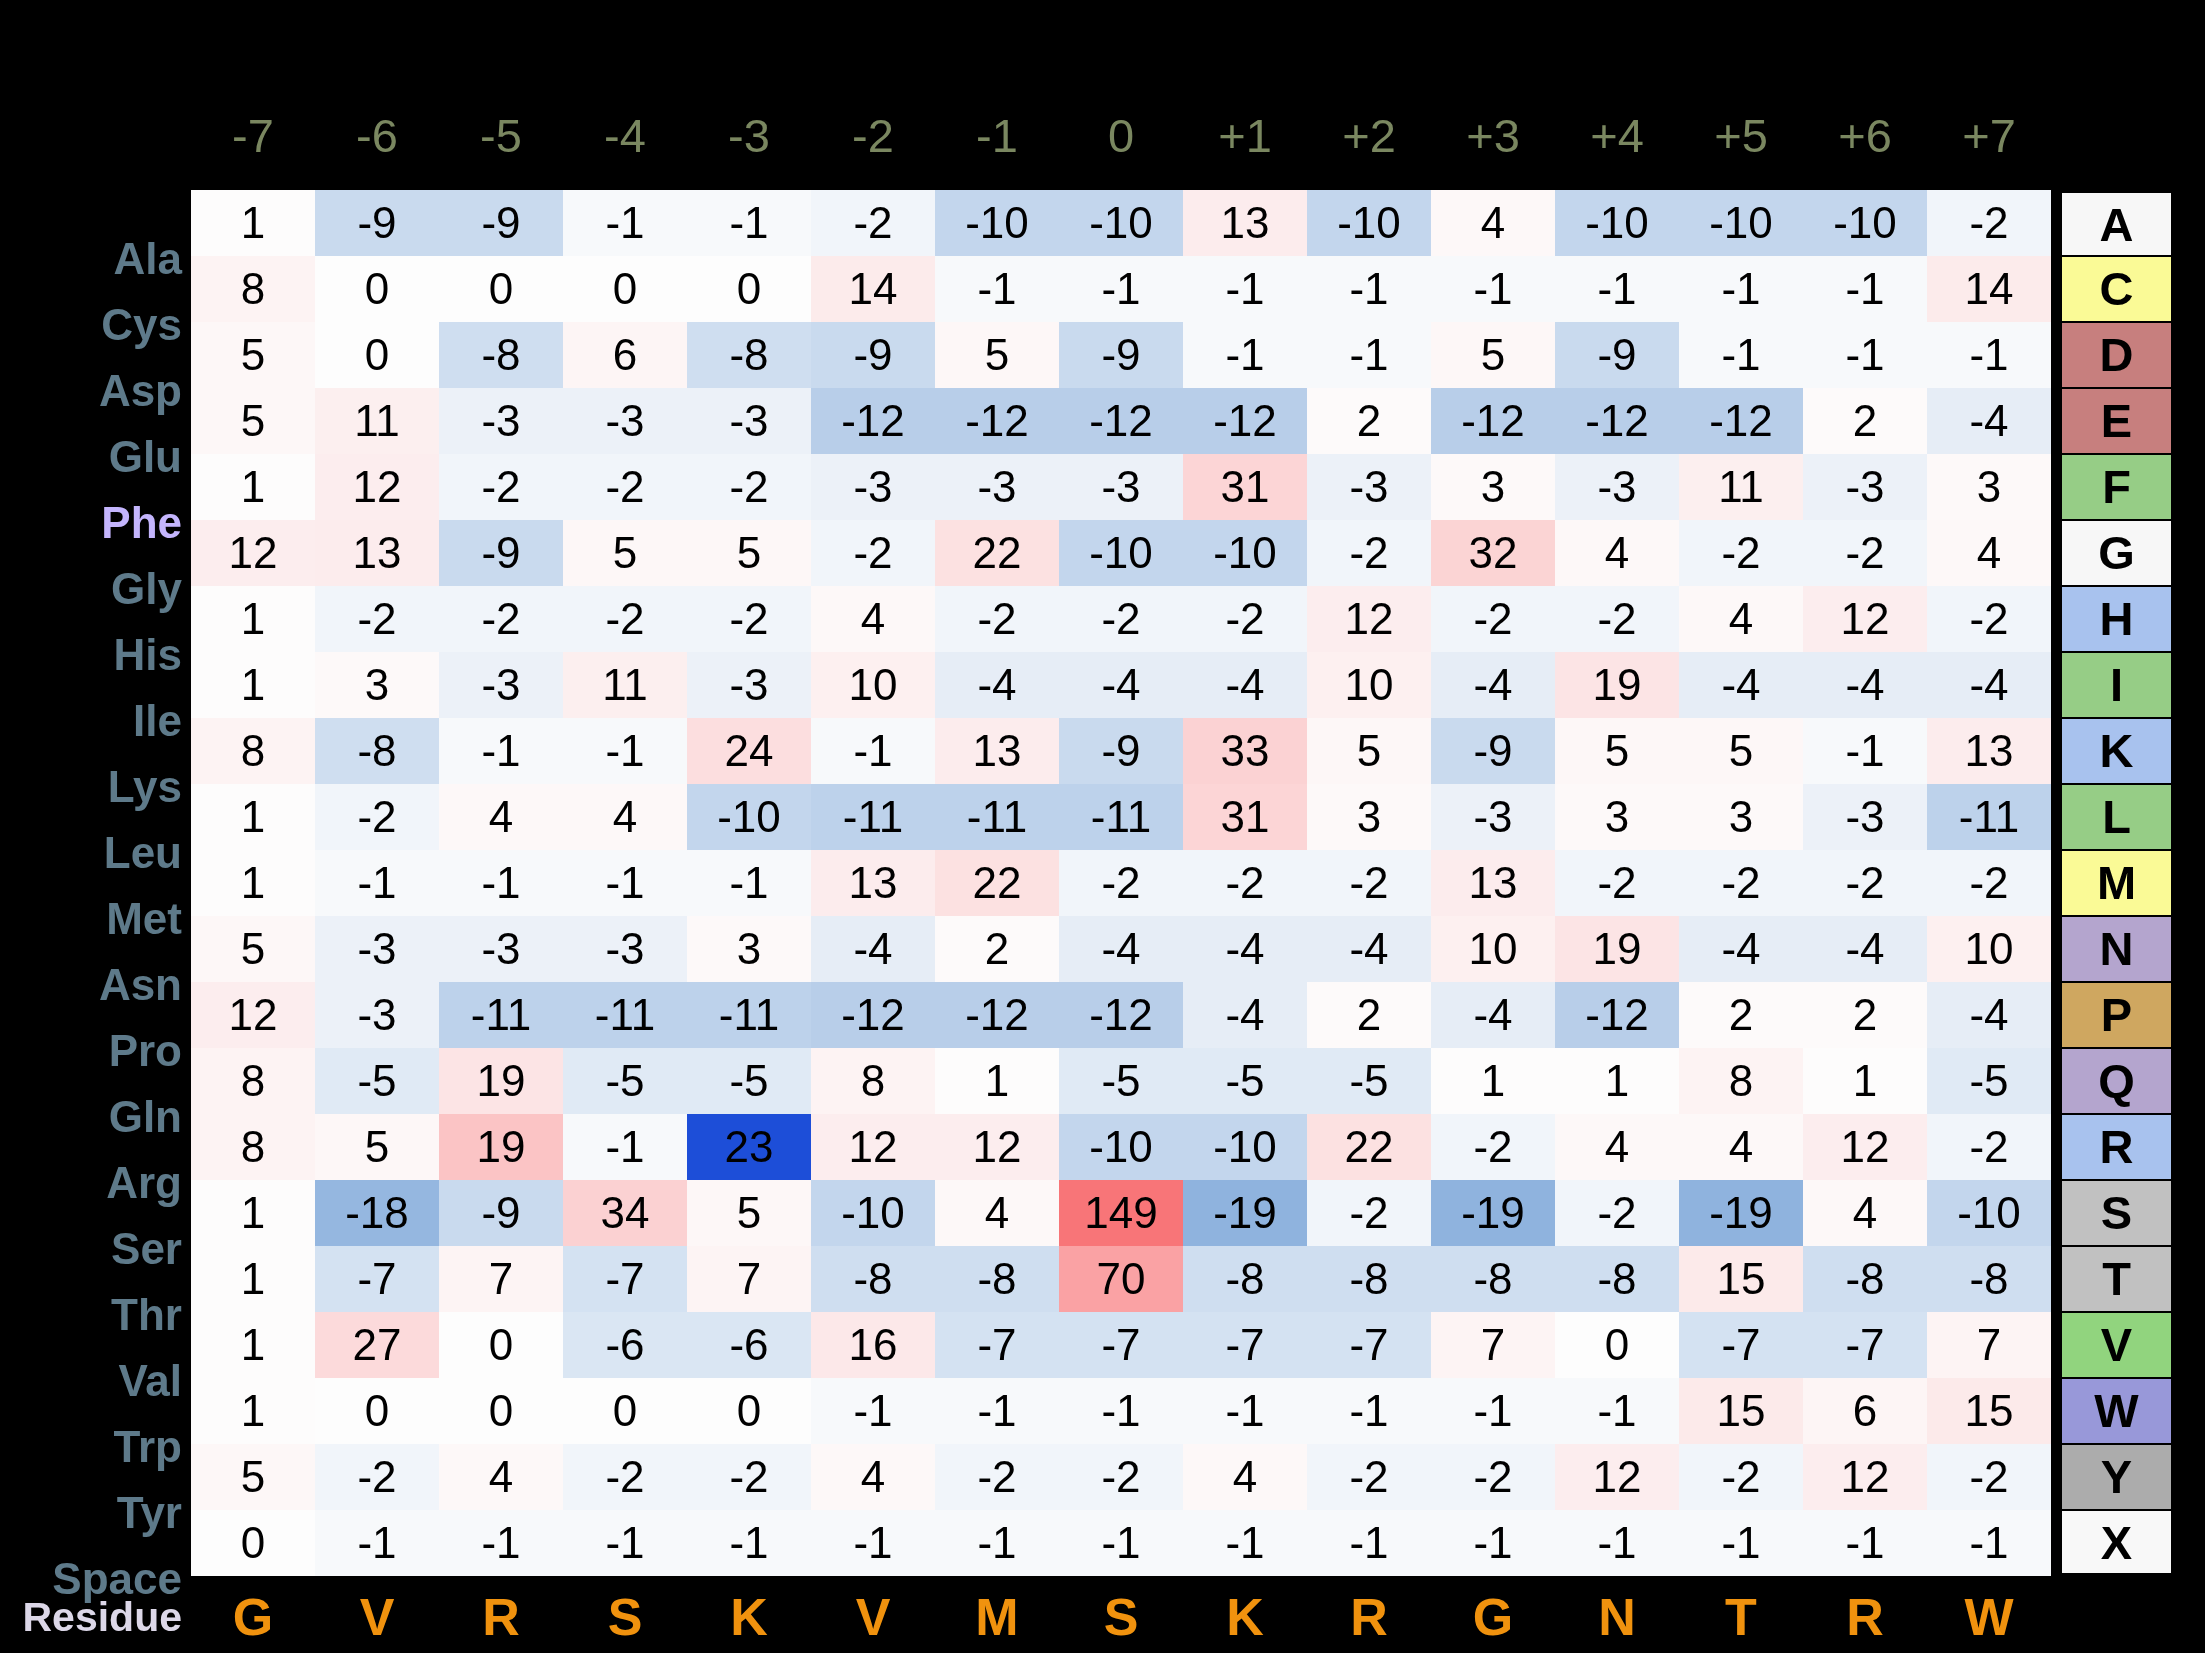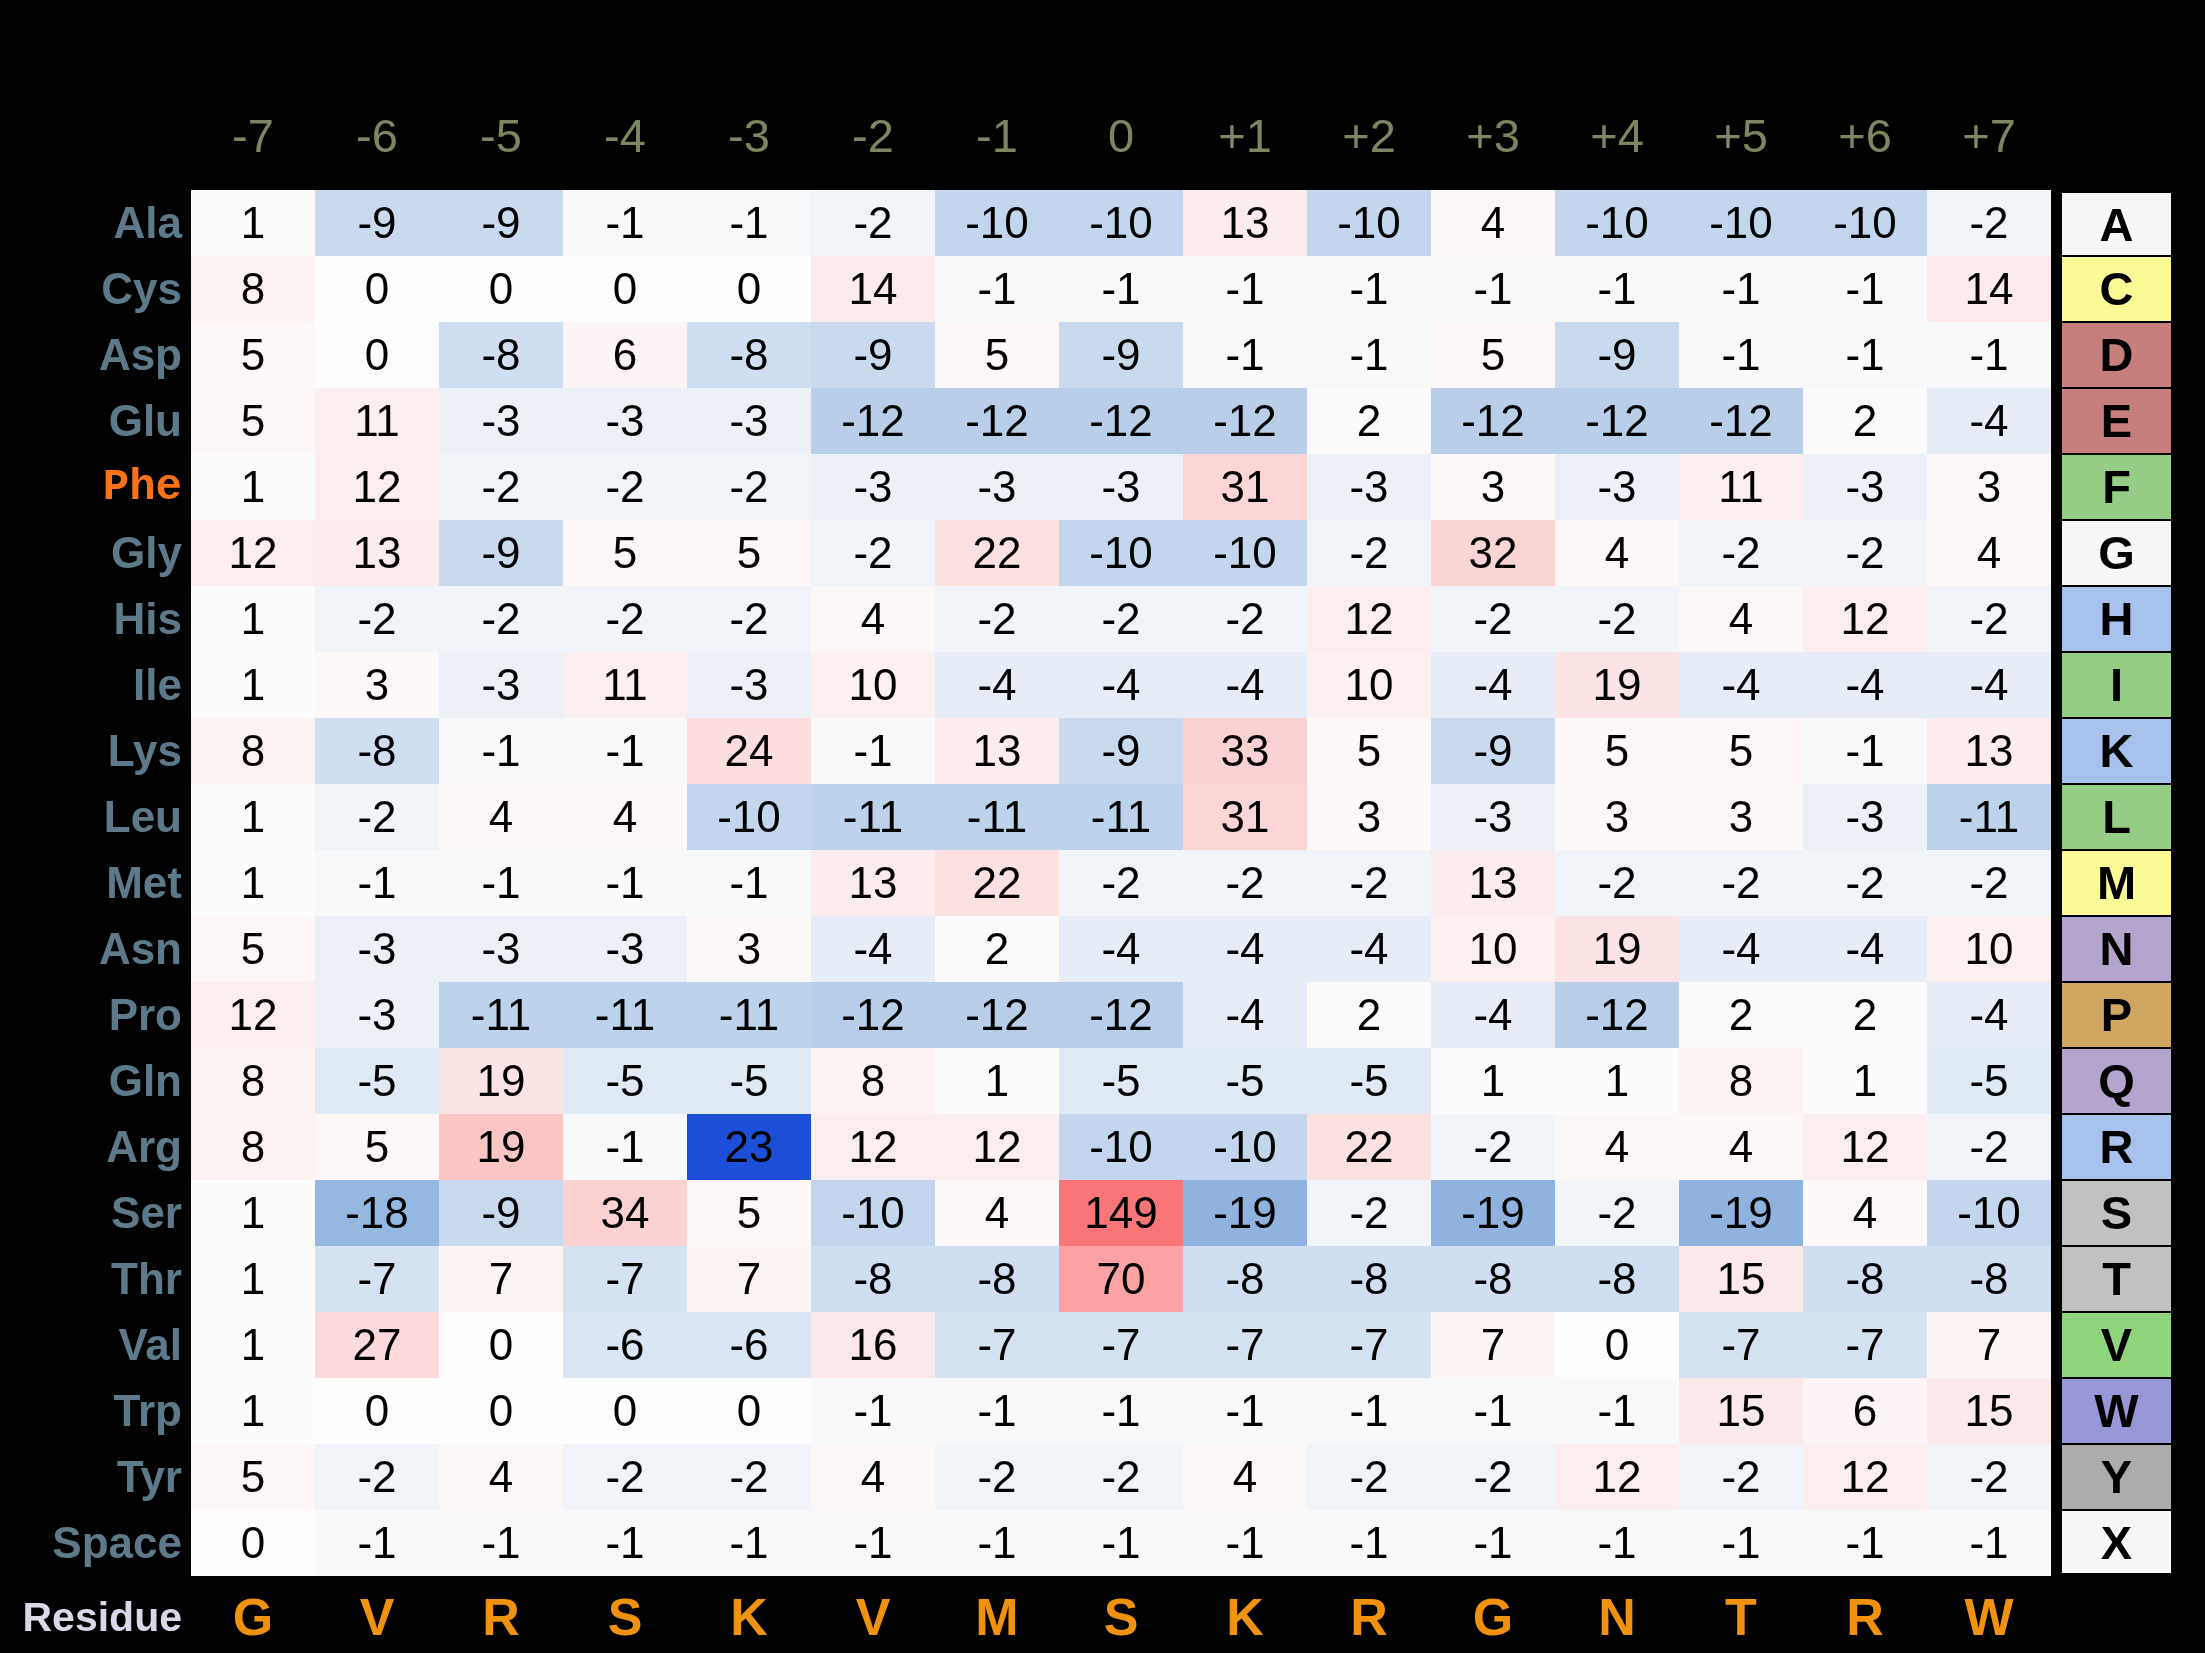--- a/index.html
+++ b/index.html
@@ -5,21 +5,21 @@
   html,body{margin:0;padding:0;background:#000;}
   #figure{position:relative;width:2205px;height:1654px;background:#000;overflow:hidden;
           font-family:"Liberation Sans", sans-serif;}
   #chart-title{position:absolute;left:191px;top:4.6px;width:1861px;text-align:center;
                font-size:51px;font-weight:400;}
   #headers{position:absolute;left:191px;top:106px;display:grid;
            grid-template-columns:repeat(15,124px);height:60px;}
   #headers .hdr{text-align:center;font-size:47px;line-height:60px;font-weight:400;}
   #row-labels{position:absolute;left:0;top:190px;width:182px;display:grid;
               grid-template-rows:repeat(21,66px);}
-  #row-labels .rlabel{text-align:right;font-size:44px;font-weight:700;line-height:66px;}
+  #row-labels .rlabel{text-align:right;font-size:44px;font-weight:700;line-height:66px;margin-top:36px;}
   #grid{position:absolute;left:191px;top:190px;display:grid;
         grid-template-columns:repeat(15,124px);grid-template-rows:repeat(21,66px);}
   #grid .cell{text-align:center;font-size:44px;line-height:66px;color:#000;}
   #letters{position:absolute;left:2059px;top:190px;width:115px;}
   #letters .lcell{box-sizing:border-box;height:66px;border-left:3.8px solid #000;
                   border-right:3.8px solid #000;border-top:1.5px solid #000;border-bottom:1.5px solid #000;
                   text-align:center;font-size:47px;font-weight:700;line-height:63px;color:#000;}
   #letters .lcell:first-child{border-top:3.8px solid #000;}
   #letters .lcell:last-child{border-bottom:3.8px solid #000;}
   #optimal-label{position:absolute;left:0;top:1587px;width:182px;height:61px;text-align:right;
@@ -47,21 +47,21 @@
       <div class="hdr" style="color: rgb(122, 135, 96);">+4</div>
       <div class="hdr" style="color: rgb(122, 135, 96);">+5</div>
       <div class="hdr" style="color: rgb(122, 135, 96);">+6</div>
       <div class="hdr" style="color: rgb(122, 135, 96);">+7</div>
     </div>
   <div id="row-labels">
       <div class="rlabel" style="color: rgb(94, 122, 138);">Ala</div>
       <div class="rlabel" style="color: rgb(94, 122, 138);">Cys</div>
       <div class="rlabel" style="color: rgb(94, 122, 138);">Asp</div>
       <div class="rlabel" style="color: rgb(94, 122, 138);">Glu</div>
-      <div class="rlabel" style="color: #f97316; font-family: Liberation Mono, monospace;">Phe</div>
+      <div class="rlabel" style="color: #c4b5fd;">Phe</div>
       <div class="rlabel" style="color: rgb(94, 122, 138);">Gly</div>
       <div class="rlabel" style="color: rgb(94, 122, 138);">His</div>
       <div class="rlabel" style="color: rgb(94, 122, 138);">Ile</div>
       <div class="rlabel" style="color: rgb(94, 122, 138);">Lys</div>
       <div class="rlabel" style="color: rgb(94, 122, 138);">Leu</div>
       <div class="rlabel" style="color: rgb(94, 122, 138);">Met</div>
       <div class="rlabel" style="color: rgb(94, 122, 138);">Asn</div>
       <div class="rlabel" style="color: rgb(94, 122, 138);">Pro</div>
       <div class="rlabel" style="color: rgb(94, 122, 138);">Gln</div>
       <div class="rlabel" style="color: rgb(94, 122, 138);">Arg</div>

